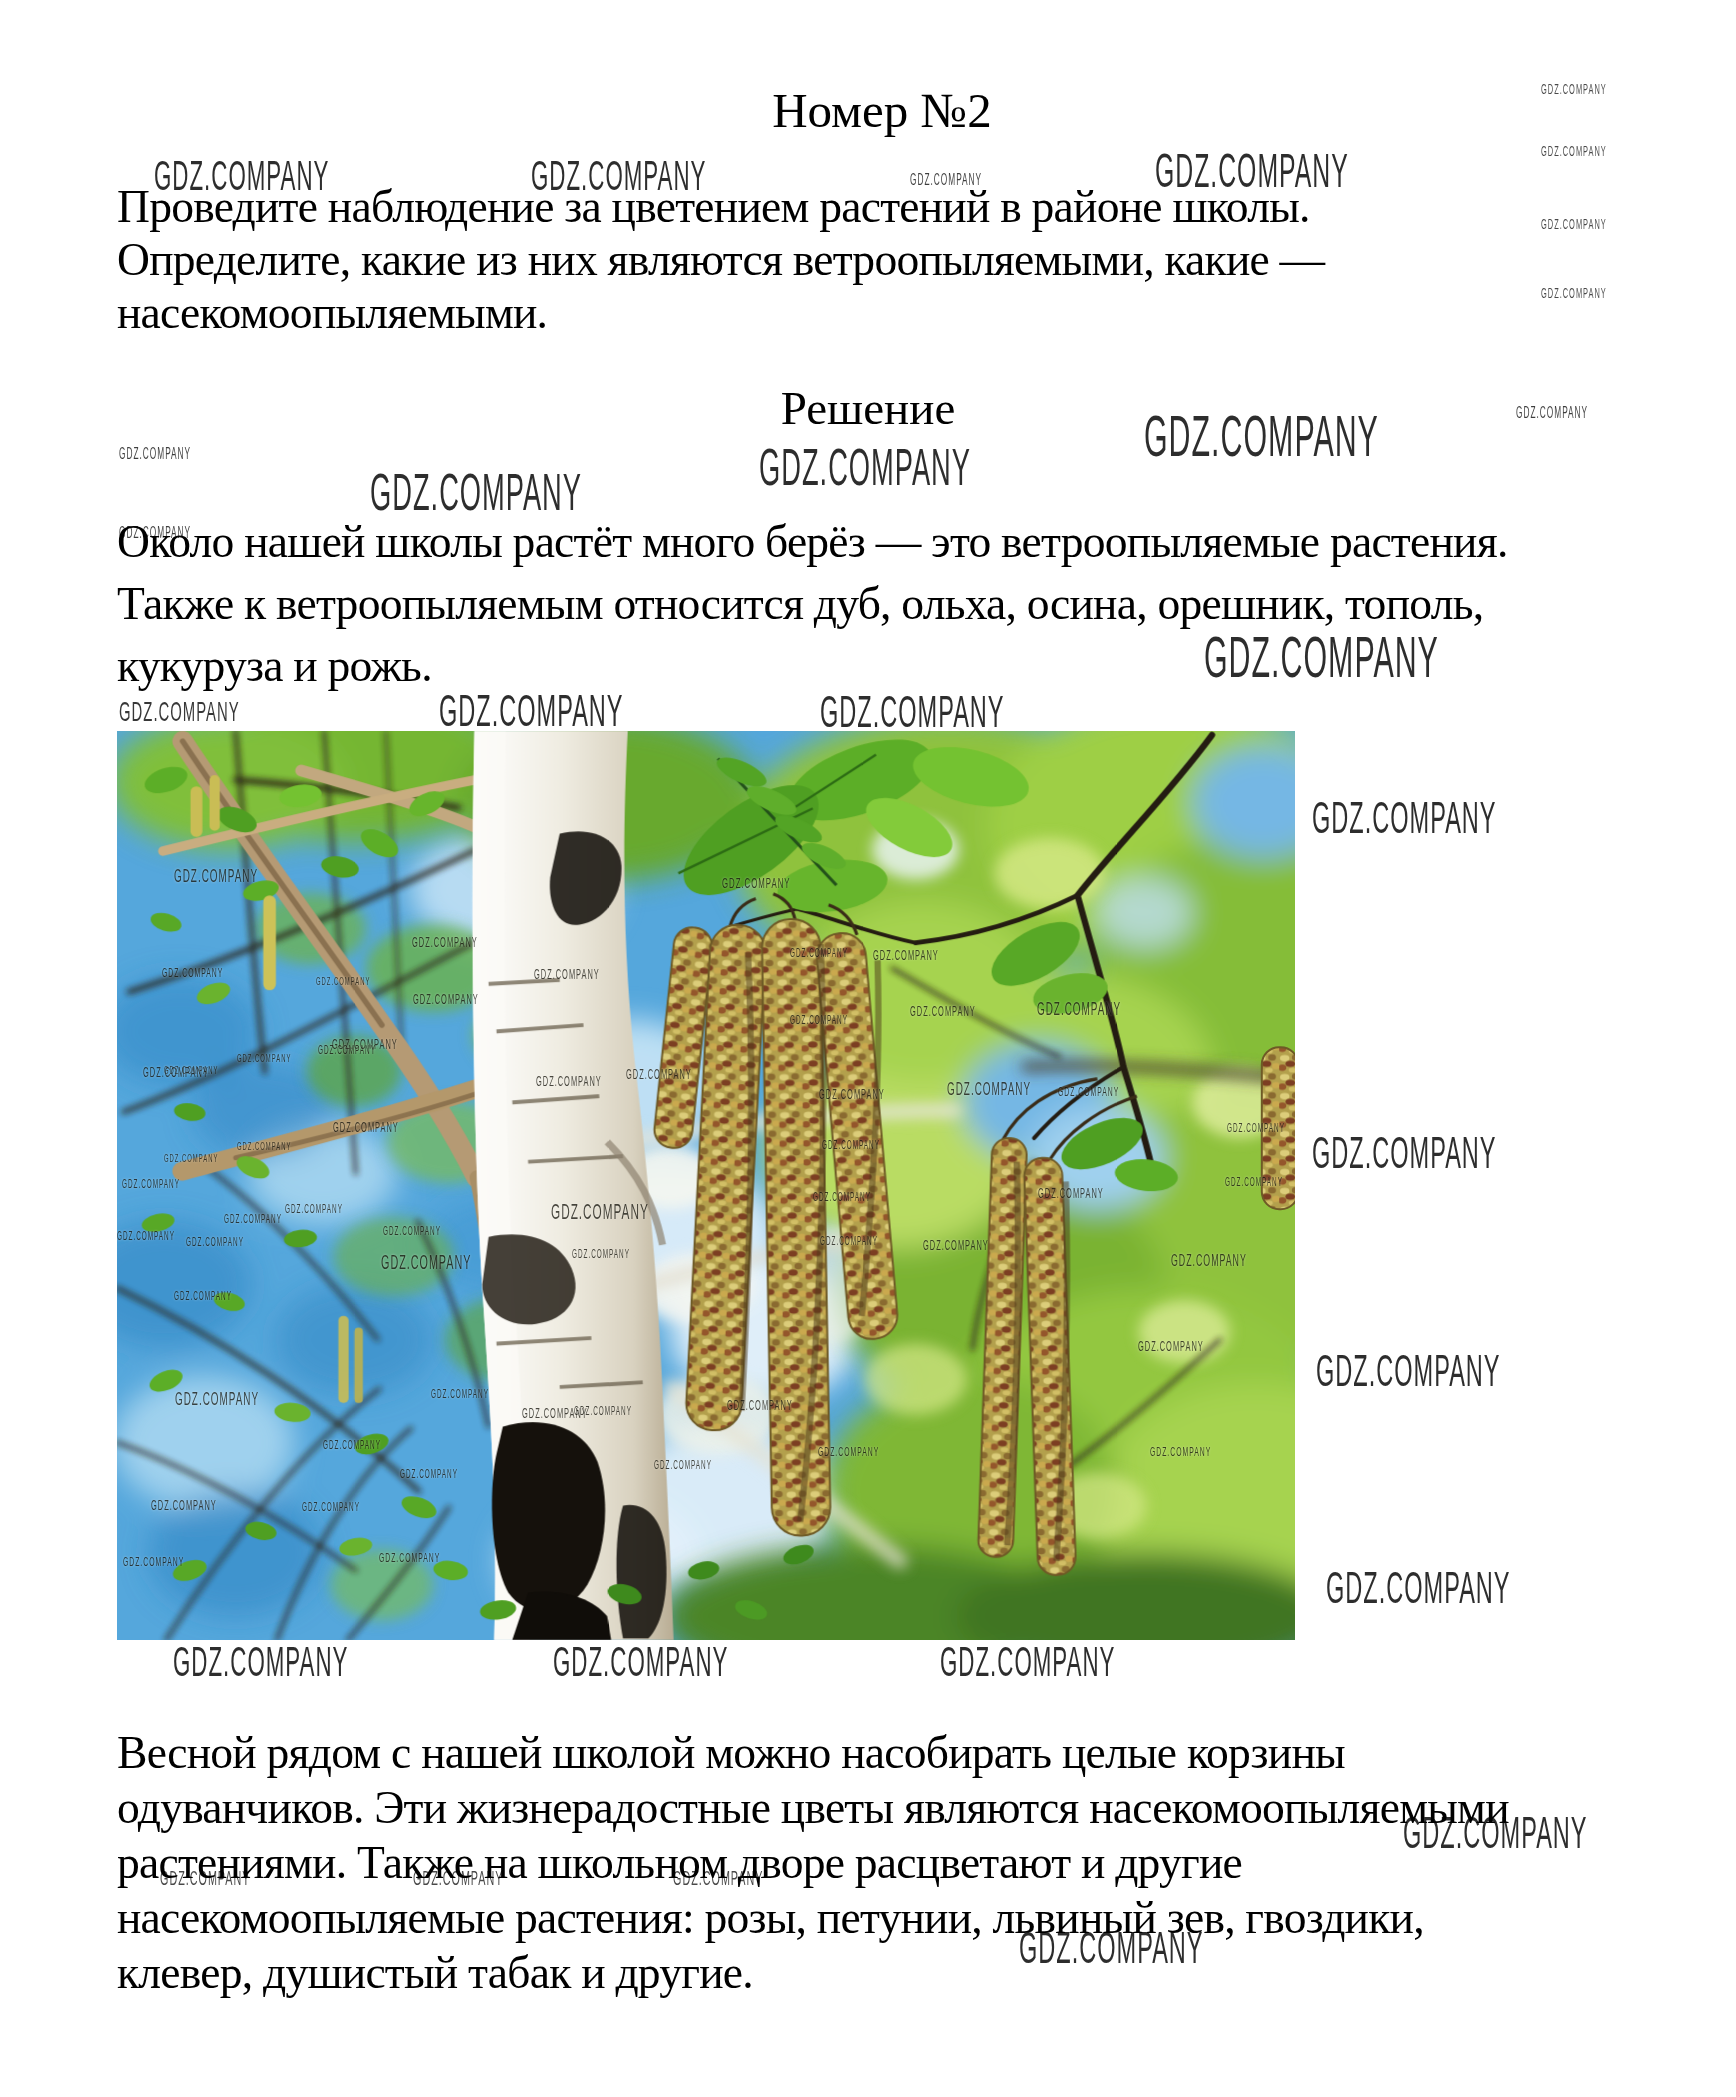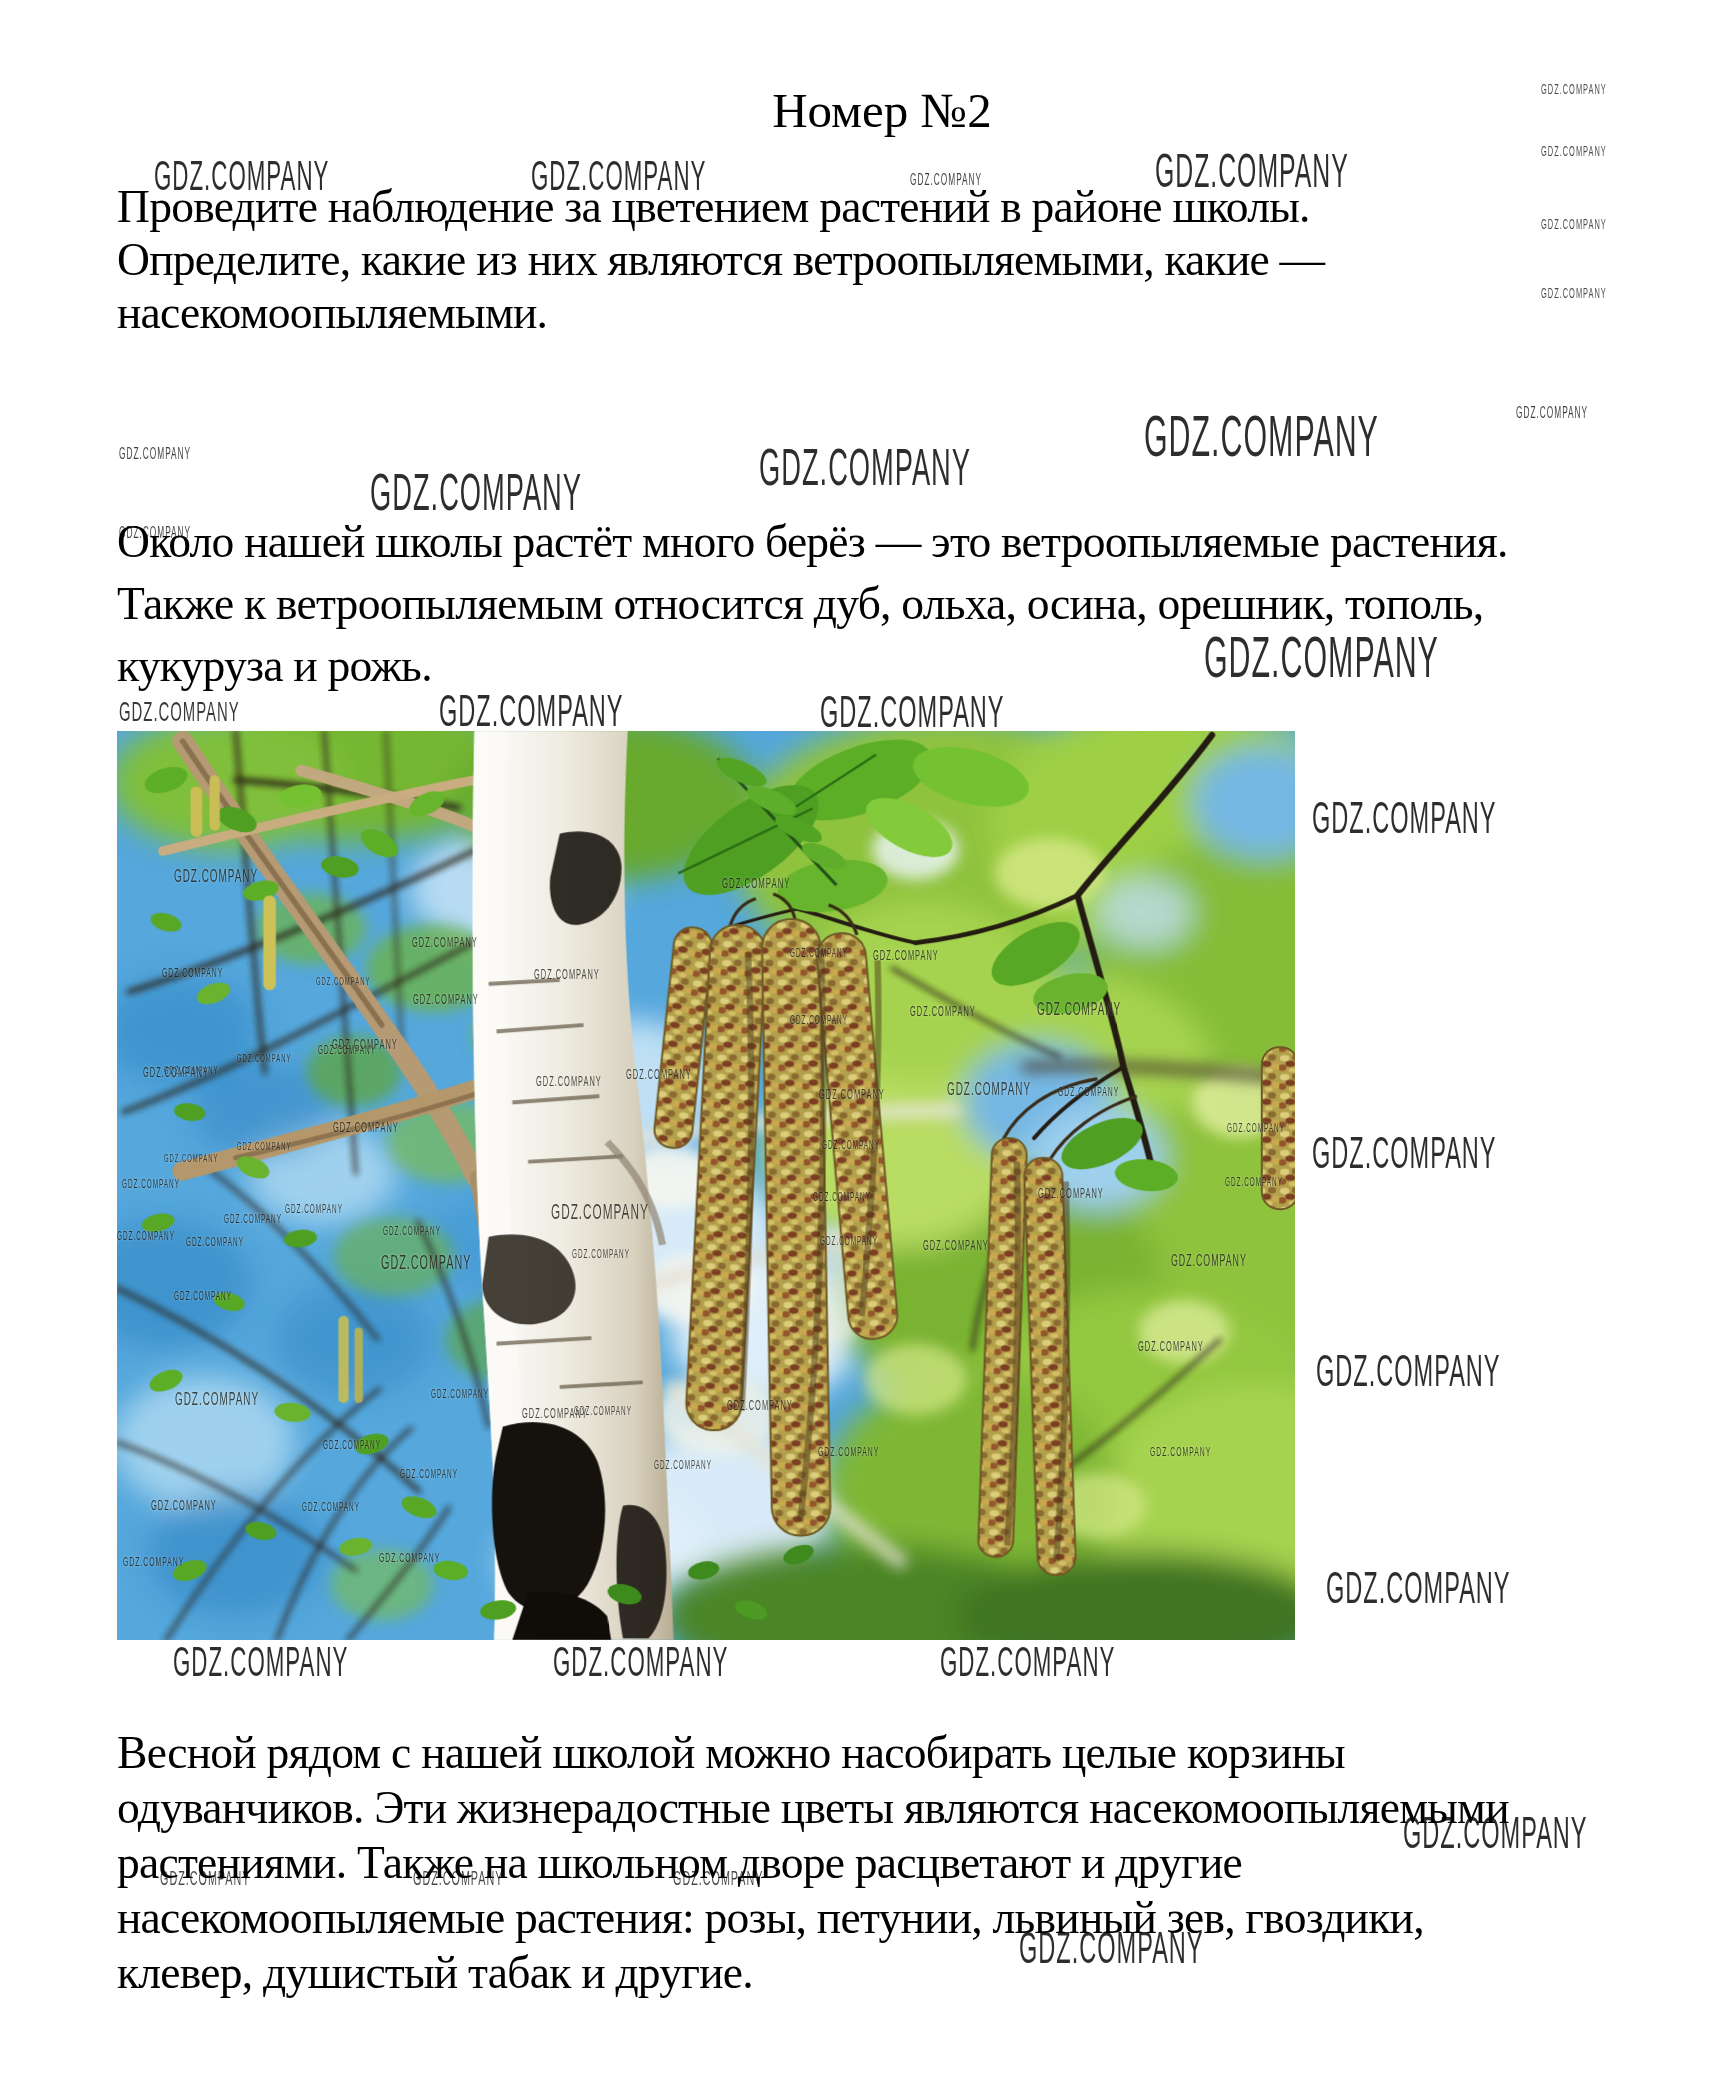--- a/index.html
+++ b/index.html
@@ -96,20 +96,21 @@
     </div>
 
   <h1 class="page-title">Номер №2</h1>
 
   <section class="para" id="question-text">
       <div class="tline">Проведите наблюдение за цветением растений в районе школы.</div>
       <div class="tline">Определите, какие из них являются ветроопыляемыми, какие —</div>
       <div class="tline">насекомоопыляемыми.</div>
     </section>
 
+  <h2 class="solution-heading">Решение</h2>
 
   <section class="para" id="answer-wind">
       <div class="tline">Около нашей школы растёт много берёз — это ветроопыляемые растения.</div>
       <div class="tline">Также к ветроопыляемым относится дуб, ольха, осина, орешник, тополь,</div>
       <div class="tline">кукуруза и рожь.</div>
     </section>
 
   <figure class="photo">
     <svg viewBox="0 0 1490 1150" preserveAspectRatio="none">
       <defs>

